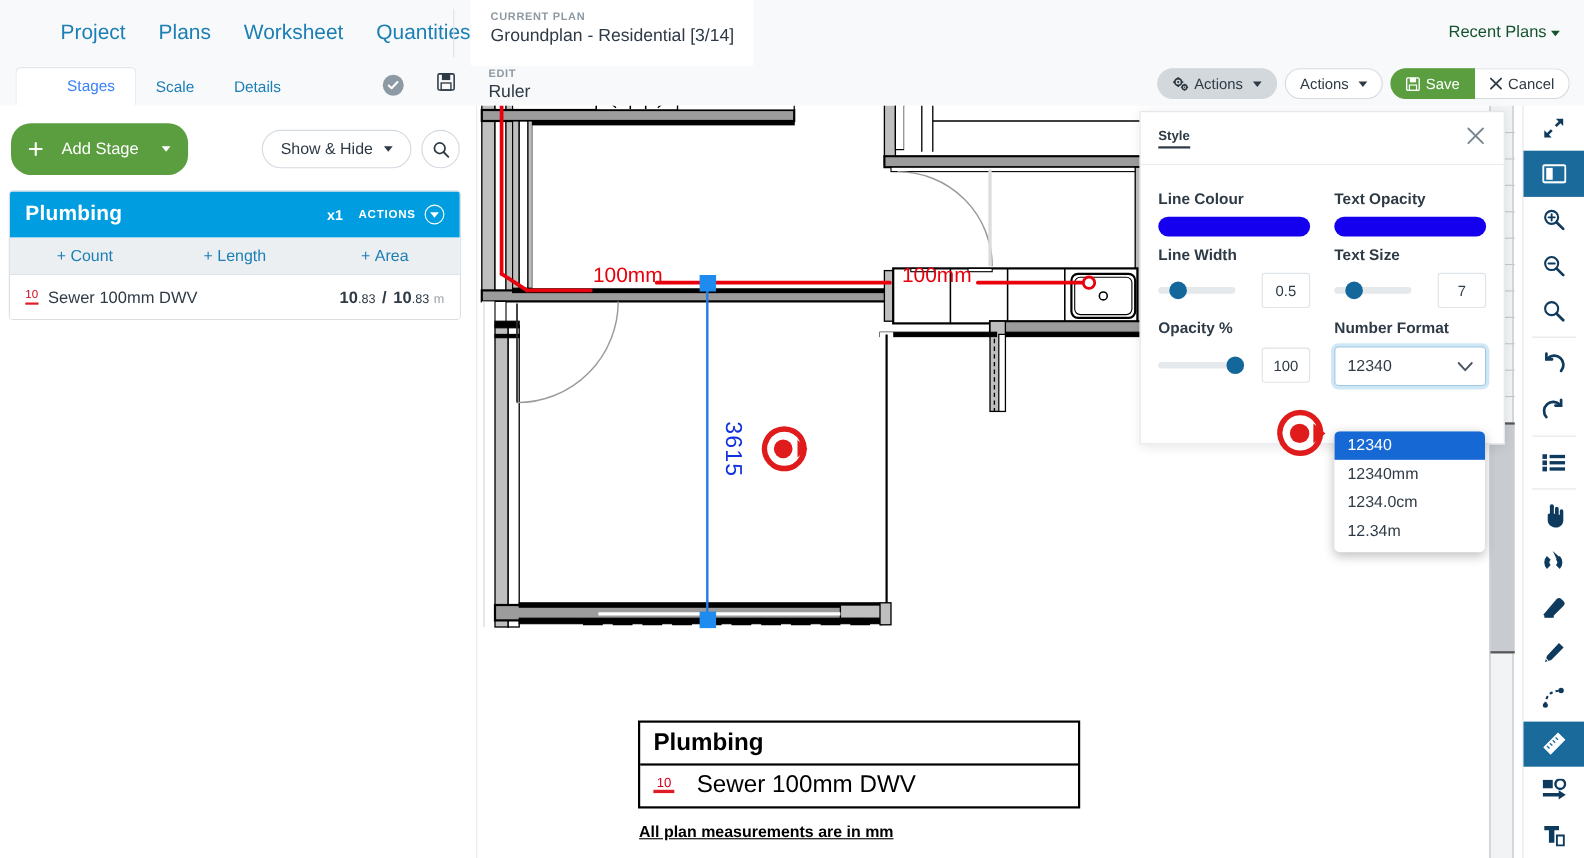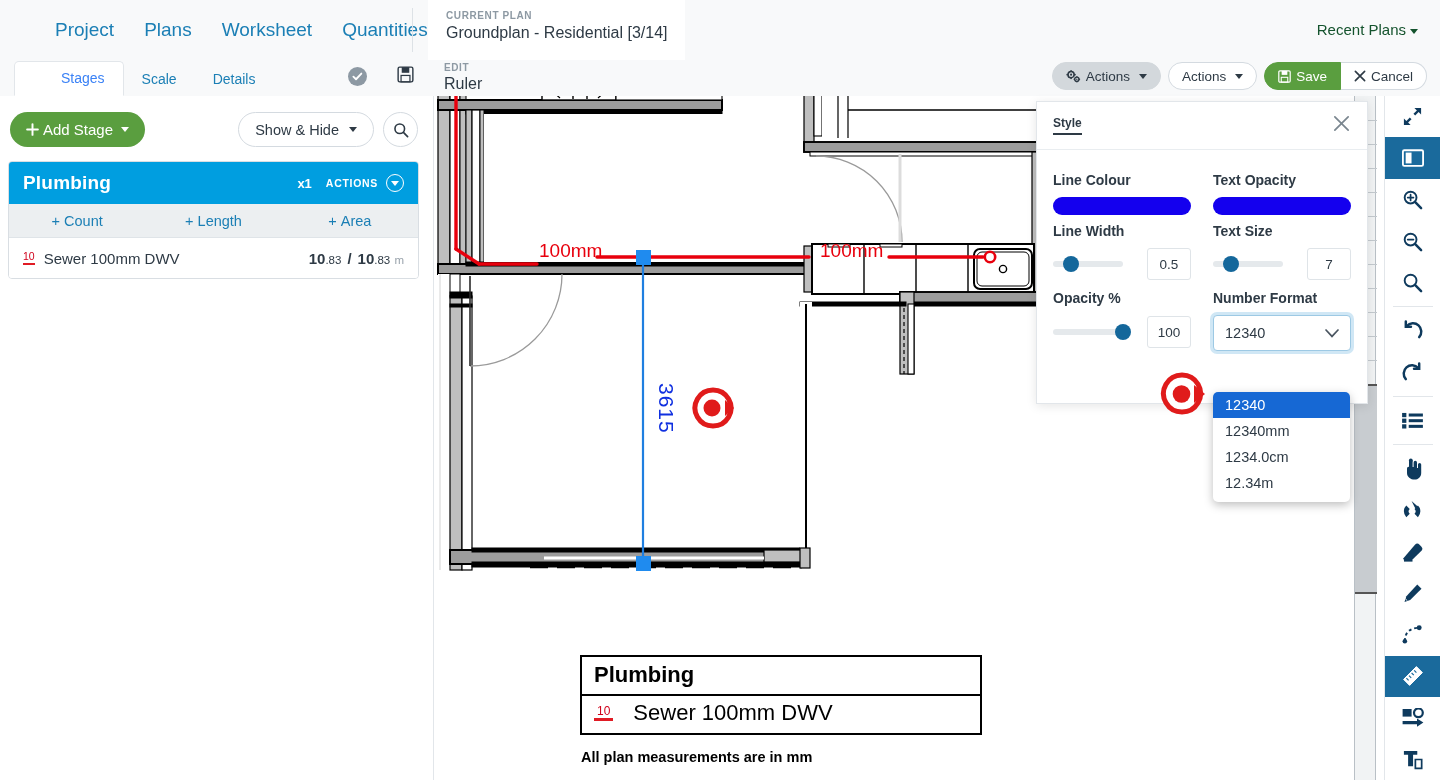--- a/index.html
+++ b/index.html
@@ -85,22 +85,22 @@
   .btn.green { background: #5a9e3f; border-color: #5a9e3f; color: #ffffff; }
 
   
   .leftpanel {
     position: absolute; top: 96px; left: 0; width: 434px; height: 684px;
     background: #ffffff; border-right: 1px solid #e2e6ea;
   }
   .leftpanel-top { display: flex; align-items: center; padding: 16px 15px 0 10px; }
   .add-stage {
     background: #5a9e3f; color: #fff; border: none; border-radius: 18px;
-    height: 35px; padding: 0 16px; font-size: 15px; cursor: pointer;
-    display: flex; align-items: center; gap: 4px;
+    height: 47px; padding: 0 16px; font-size: 15px; cursor: pointer;
+    display: flex; align-items: center; gap: 17px;
   }
   .spacer { flex: 1; }
   .show-hide {
     height: 35px; border-radius: 18px; border: 1px solid #d4dae0; background: #fff;
     padding: 0 16px; font-size: 14.5px; color: #2e3a45; cursor: pointer;
     display: flex; align-items: center; gap: 6px;
   }
   .search-btn {
     width: 35px; height: 35px; border-radius: 50%; border: 1px solid #d4dae0;
     background: #fff; margin-left: 9px; cursor: pointer;
@@ -165,21 +165,21 @@
     border-bottom: 2.5px solid #000; font-family: "Liberation Sans", sans-serif;
   }
   .legendbox .lb-row { display: flex; align-items: center; padding: 4px 12px 7px; }
   .lb-swatch {
     font-size: 12px; color: #d0021b; border-bottom: 3px solid #e01b24;
     padding: 0 3px 1px 3px; line-height: 1; margin-right: 20px;
   }
   .lb-name { font-size: 22px; color: #000; }
   .lb-note {
     position: absolute; left: 147px; top: 653px;
-    font-size: 14.5px; font-weight: bold; color: #000;
+    font-size: 14.5px; font-weight: bold; color: #000; text-decoration: underline;
   }
 
   
   .vruler {
     position: absolute; right: 4px; top: 0; width: 22px; height: 684px;
     background: #f1f3f4; border-left: 1px solid #b9c0c6; border-right: 1px solid #b9c0c6;
   }
   .vruler .tick { position: absolute; left: 0; width: 22px; height: 1px; background: #c3c9ce; }
   .vruler .thumb {
     position: absolute; left: 0; width: 22px; background: #c8ccd0;

